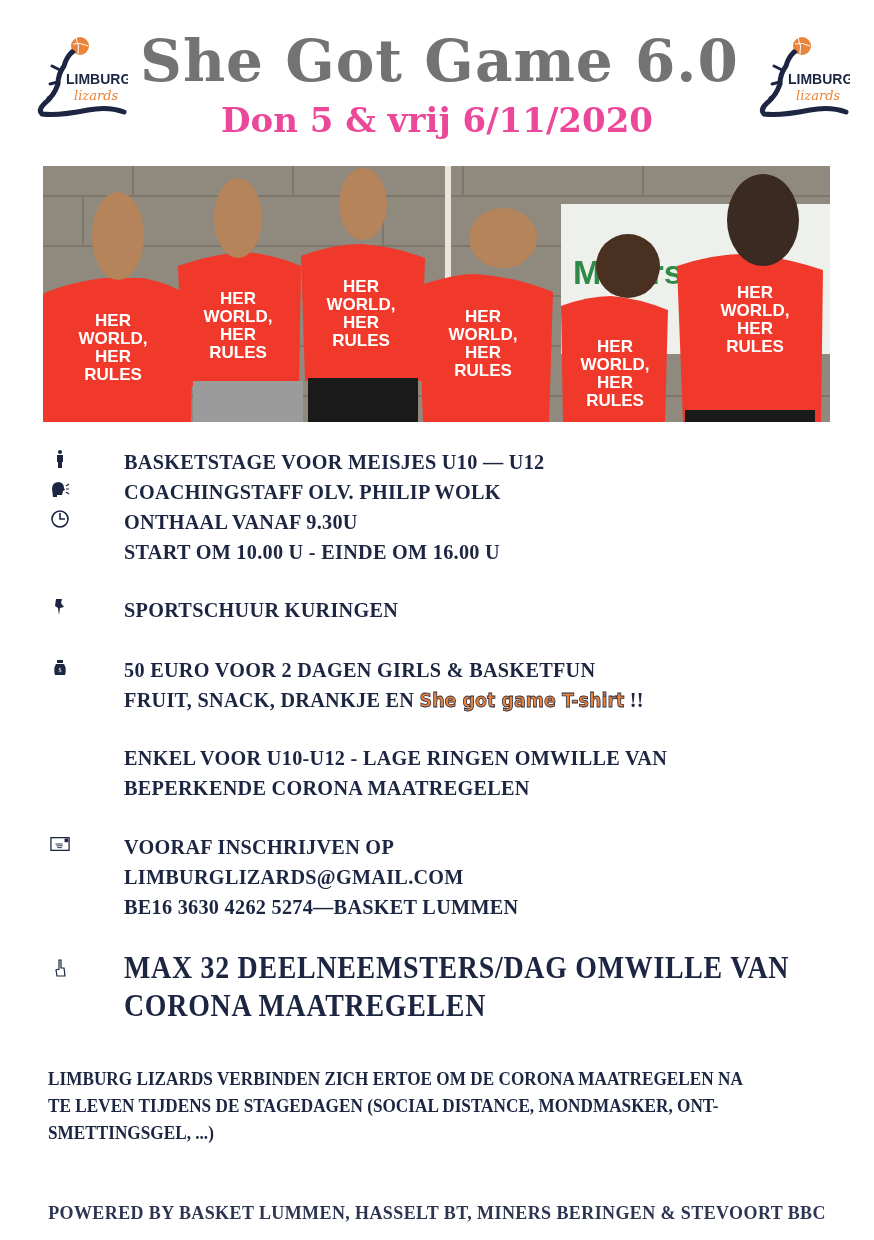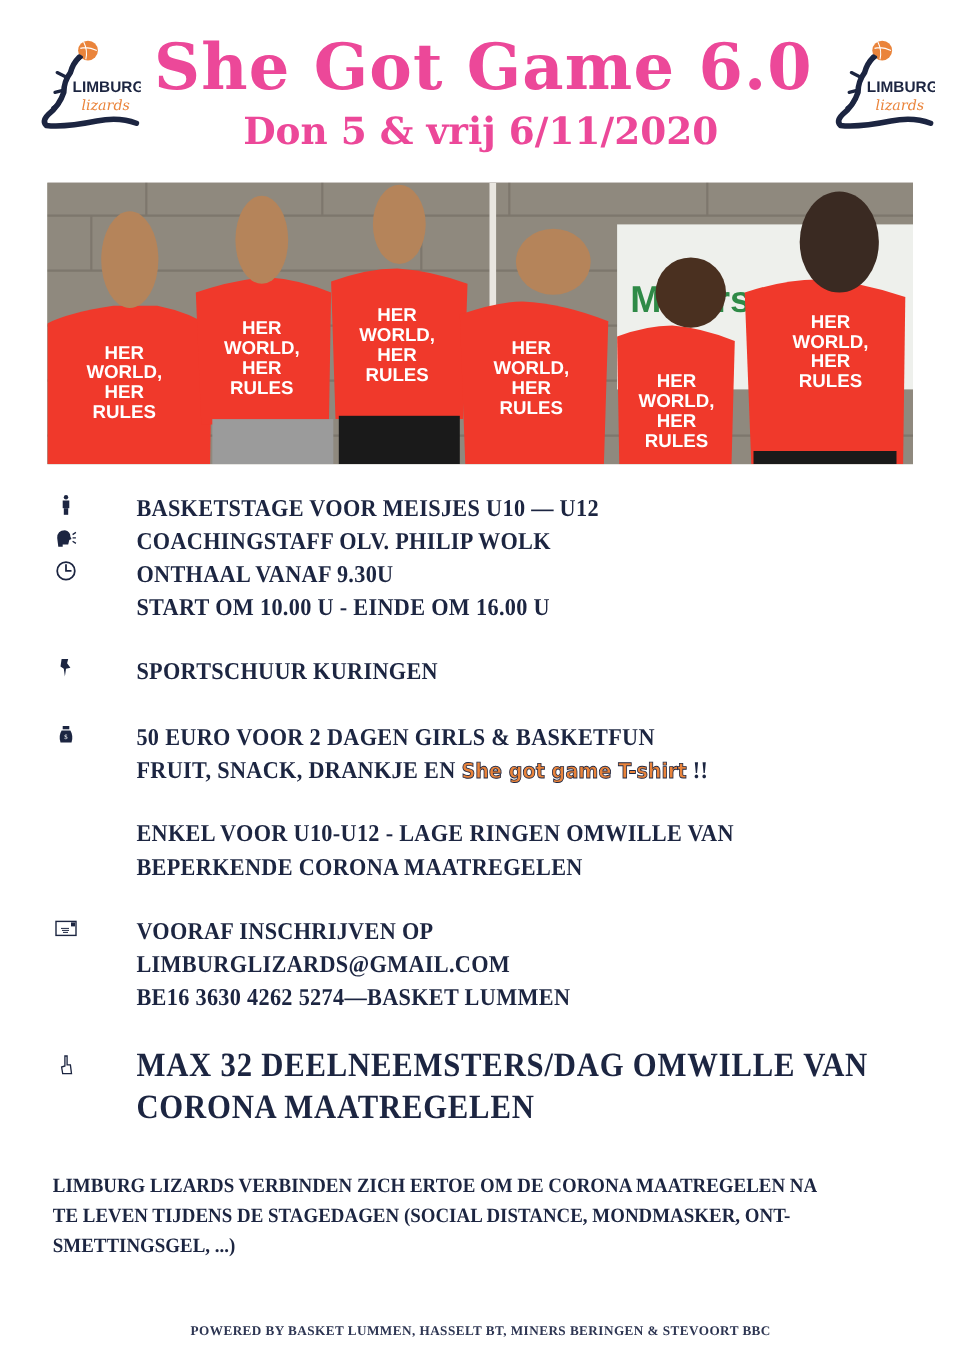--- a/index.html
+++ b/index.html
@@ -6,21 +6,21 @@
   body { width: 874px; height: 1240px; position: relative; overflow: hidden;
          font-family: "Liberation Serif", serif; color: #1c2541; }
 
   
   .logo { position: absolute; width: 100px; height: 90px; text-align: center; }
   .logo svg { width: 100%; height: 100%; display: block; }
 
   
   .title { position: absolute; left: 140px; top: 26px; width: 594px; text-align: center;
            font-family: "DejaVu Serif", serif; font-weight: bold; font-size: 58px;
-           color: #ec4899; letter-spacing: 1px; line-height: 70px; white-space: nowrap; }
+           color: #737373; letter-spacing: 1px; line-height: 70px; white-space: nowrap; }
   .subtitle { position: absolute; left: 190px; top: 98px; width: 494px; text-align: center;
               font-family: "DejaVu Serif", serif; font-weight: bold; font-size: 34px;
               color: #ec4899; line-height: 44px; white-space: nowrap; }
 
   
   .photo { position: absolute; left: 43px; top: 166px; width: 787px; height: 256px;
            overflow: hidden; background: #8e887d; }
   .photo svg { width: 100%; height: 100%; display: block; }
 
   
@@ -33,21 +33,21 @@
          white-space: nowrap; line-height: 30px; transform-origin: left center;
          transform: scaleX(0.92); }
   .txt.big { font-size: 31px; line-height: 40px; letter-spacing: 0.8px; transform: scaleX(0.9); }
   .orange { color: #ea843b; font-family: "DejaVu Sans", sans-serif; font-weight: bold;
             font-size: 19px; -webkit-text-stroke: 0.8px #1c2541; letter-spacing: 0; }
 
   .note { position: absolute; left: 48px; top: 1066px; width: 780px;
           font-family: "Liberation Serif", serif; font-weight: bold; font-size: 18.5px;
           line-height: 27px; color: #1c2541; transform-origin: left top; transform: scaleX(0.93); }
   .footer { position: absolute; left: 0; top: 1203px; width: 874px; text-align: center;
-            font-family: "Liberation Serif", serif; font-weight: bold; font-size: 12px;
+            font-family: "Liberation Serif", serif; font-weight: bold; font-size: 18px;
             color: #2d3552; letter-spacing: 0.4px; }
 </style>
 </head>
 <body>
 
 <div class="logo" style="left:28px; top:32px;">
   <svg viewBox="0 0 100 90">
     <circle cx="52" cy="14" r="9" fill="#ea843b"></circle>
     <path d="M45 12 Q52 10 60 14 M48 6 Q52 14 50 22" stroke="#fff" stroke-width="1" fill="none"></path>
     <path d="M44 20 Q38 26 36 34 Q30 42 30 52 Q26 64 16 72 Q10 78 14 82 Q30 84 60 78 Q80 74 96 80" stroke="#1c2541" stroke-width="5" fill="none" stroke-linecap="round"></path>

